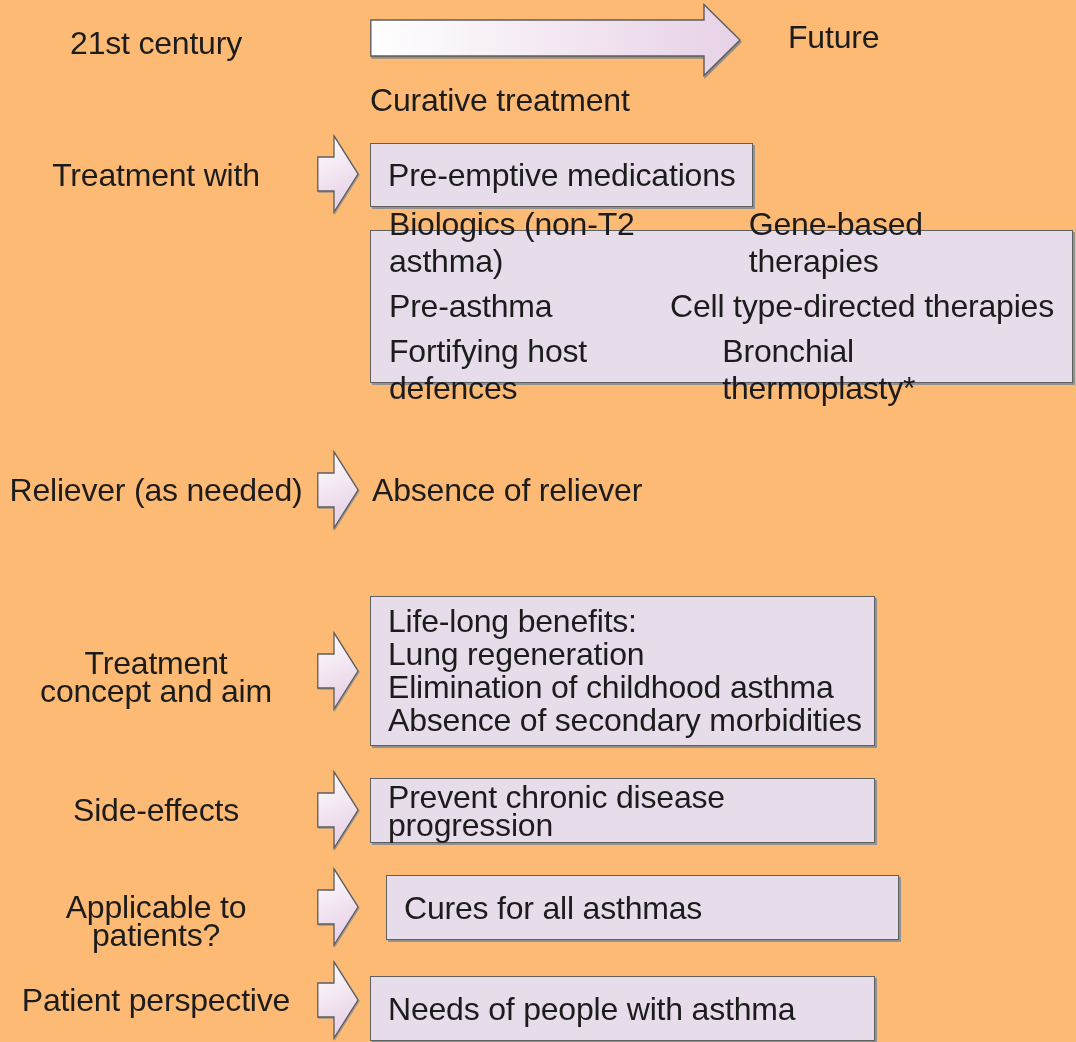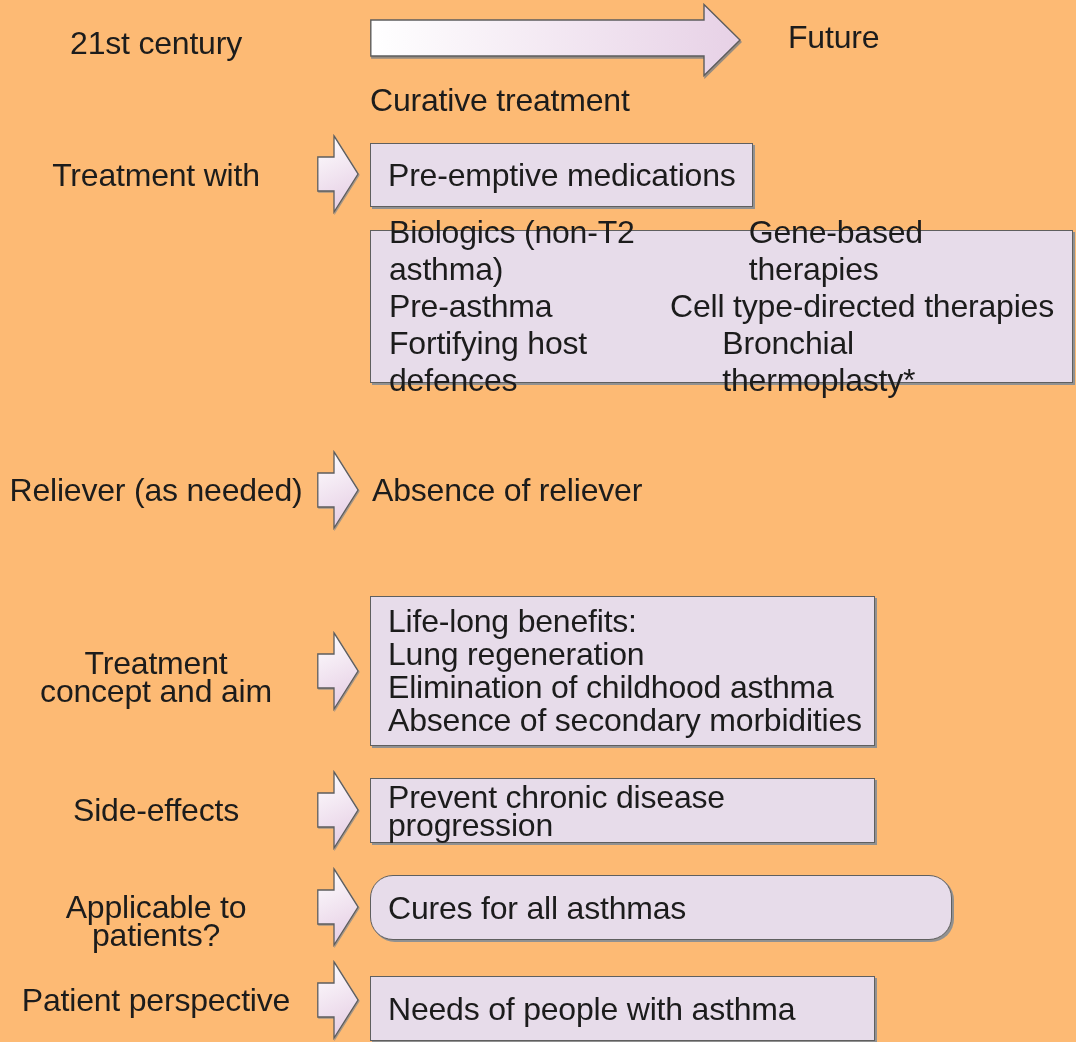--- a/index.html
+++ b/index.html
@@ -36,21 +36,21 @@
     background:var(--box-fill);
     border:1px solid var(--box-border);
     box-shadow:2px 2px 0 var(--box-shadow);
     display:flex;
     flex-direction:column;
     justify-content:center;
   }
   .pbox.single{padding-left:17px;}
   .pbox .line{line-height:33px;}
   .pbox.single .line{line-height:28px;}
-  .pbox.padded{padding:0 18px;}
+  .pbox.padded{padding:0 18px;gap:8px;}
   .pair-row{
     display:flex;
     justify-content:space-between;
     line-height:37px;
   }
   .plain-text{line-height:28px;}
   .caption{line-height:28px;}
   svg.arrow{display:block;filter:drop-shadow(1.5px 2px 0 rgba(130,130,130,0.85));}
   svg.small-arrow{filter:drop-shadow(1px 1.5px 0 rgba(140,140,140,0.8));}
 </style>
@@ -145,21 +145,21 @@
   <div class="abs pbox single" style="left:370px;top:778px;width:505px;height:65px;">
     <div class="line">Prevent chronic disease progression</div>
   </div>
 
   <div class="abs row-label" style="top:893px;">
     <span class="inner">Applicable to patients?</span>
   </div>
   <svg class="abs arrow small-arrow" style="left:317px;top:867px;" width="42" height="80" viewBox="0 0 42 80">
     <polygon points="0.8,23 17,23 17,2 41,40 17,78 17,57 0.8,57" fill="url(#grad-v)" stroke="var(--arrow-stroke)" stroke-width="1.3" stroke-linejoin="miter"></polygon>
   </svg>
-  <div class="abs pbox single" style="left:370px;top:875px;width:582px;height:65px;border-radius:23px;">
+  <div class="abs pbox single" style="left:386px;top:875px;width:513px;height:65px;">
     <div class="line">Cures for all asthmas</div>
   </div>
 
   <div class="abs row-label" style="top:986px;">
     <span class="inner">Patient perspective</span>
   </div>
   <svg class="abs arrow small-arrow" style="left:317px;top:960px;" width="42" height="80" viewBox="0 0 42 80">
     <polygon points="0.8,23 17,23 17,2 41,40 17,78 17,57 0.8,57" fill="url(#grad-v)" stroke="var(--arrow-stroke)" stroke-width="1.3" stroke-linejoin="miter"></polygon>
   </svg>
   <div class="abs pbox single" style="left:370px;top:968px;width:505px;height:65px;margin-top:8px;">

